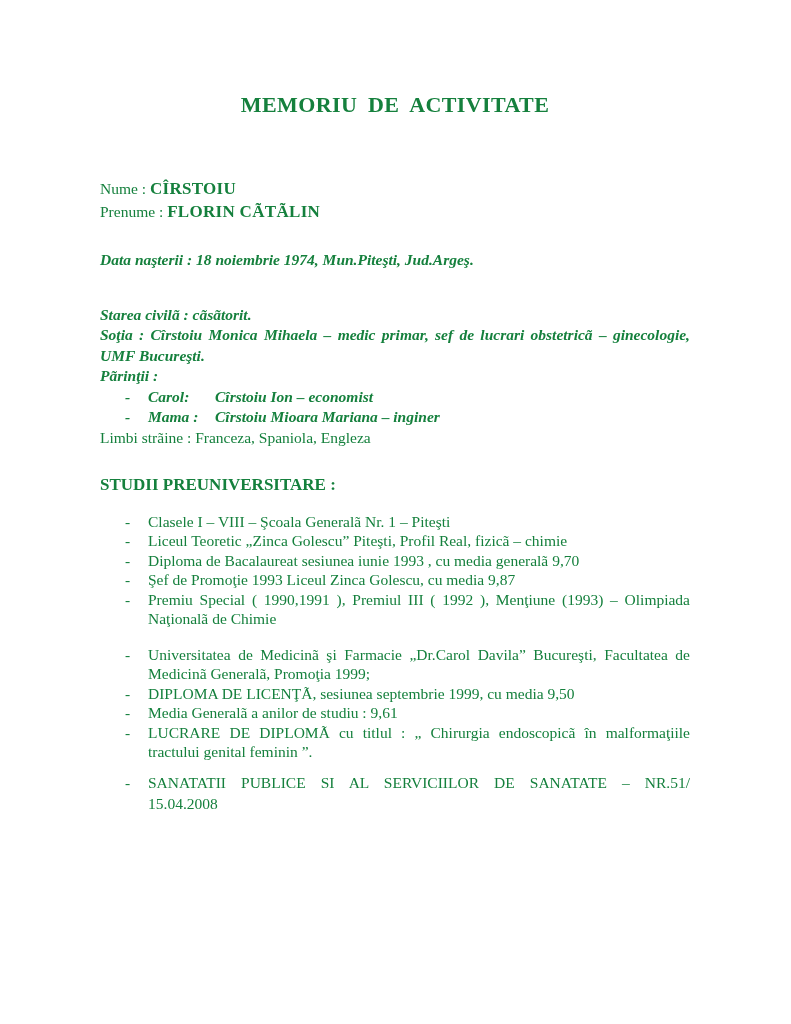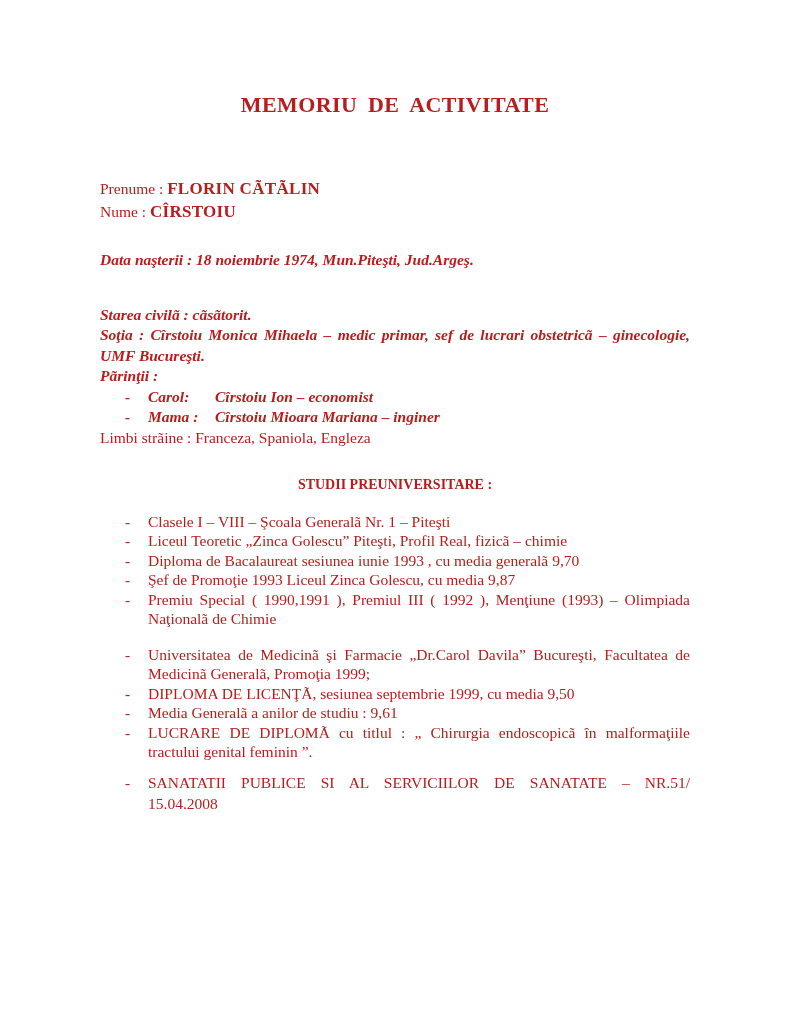--- a/index.html
+++ b/index.html
@@ -2,21 +2,21 @@
 <html><head>
 <meta charset="utf-8">
 <style>
   html, body { margin: 0; padding: 0; background: #ffffff; }
   .page {
     position: relative;
     width: 791px;
     height: 1024px;
     box-sizing: border-box;
     background: #ffffff;
-    color: #b91c1c;
+    color: #15803d;
     font-family: "Liberation Serif", "DejaVu Serif", serif;
     font-size: 15.5px;
     line-height: 20.5px;
     padding: 93px 101px 0 100px;
     overflow: hidden;
   }
   .doc-title {
     margin: 0;
     font-size: 22px;
     line-height: 24px;
@@ -34,46 +34,45 @@
     font-style: italic;
   }
   .marital { margin-top: 34px; }
   .j { text-align: justify; text-align-last: justify; }
   .li { position: relative; padding-left: 48px; }
   .li .dash { position: absolute; left: 25px; top: 0; }
   .sub-label { display: inline-block; width: 67px; }
   .languages { }
   .section-heading {
     margin: 27px 0 0 0;
-    font-size: 14px;
+    font-size: 17px;
     line-height: 20.5px;
     font-weight: bold;
-    text-align: center;
   }
   .study-list { margin-top: 16px; line-height: 19.5px; }
   .study-list .li-text { display: block; }
   .study-list .li-text > div { text-align: justify; }
   .study-list .li-text > div.j { text-align-last: justify; }
   .master-item { margin-top: 10px; line-height: 21px; }
 </style>
 </head>
 <body>
 
 <div class="page">
 
   <h1 class="doc-title">MEMORIU DE ACTIVITATE</h1>
 
   <div class="identity">
     <div class="id-line">
+      <span>Nume :</span>
+      <span class="id-value">CÎRSTOIU</span>
+    </div>
+    <div class="id-line">
       <span>Prenume :</span>
       <span class="id-value">FLORIN CÃTÃLIN</span>
-    </div>
-    <div class="id-line">
-      <span>Nume :</span>
-      <span class="id-value">CÎRSTOIU</span>
     </div>
   </div>
 
   <div class="personal">
     <div>Data naşterii : 18 noiembrie 1974, Mun.Piteşti, Jud.Argeş.</div>
     <div class="marital">Starea civilã : cãsãtorit.</div>
     <div class="j">Soţia :  Cîrstoiu Monica Mihaela – medic  primar, sef de lucrari obstetricã – ginecologie,</div>
     <div>UMF Bucureşti.</div>
     <div>Pãrinţii :</div>
     <div class="li">

